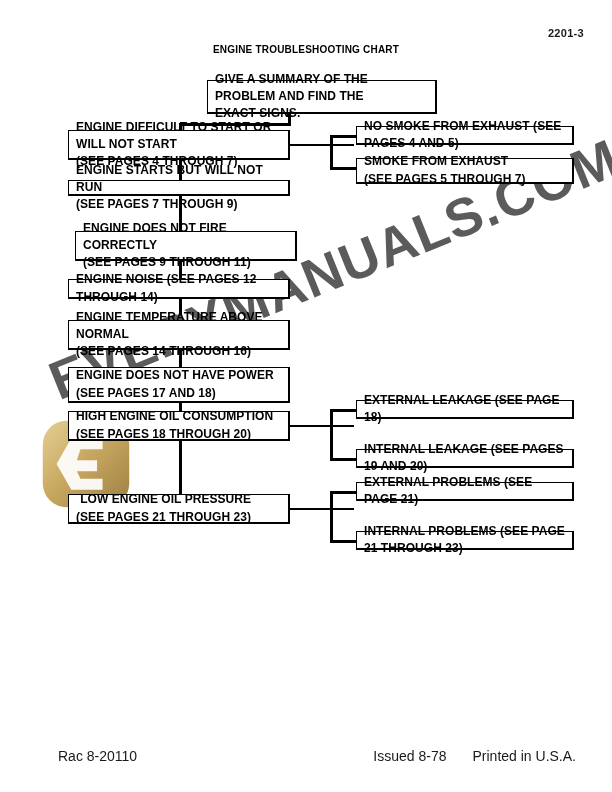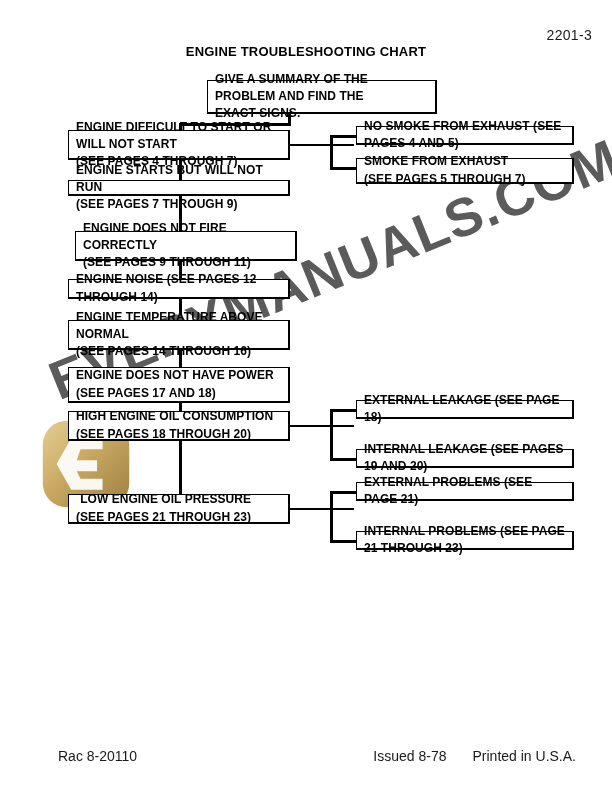--- a/index.html
+++ b/index.html
@@ -16,33 +16,33 @@
     width: 612px;
     height: 792px;
     background: #ffffff;
     overflow: hidden;
   }
 
   
   #page-number {
     position: absolute;
     top: 27px;
-    right: 20px;
-    font-size: 14px;
+    right: 28px;
+    font-size: 11px;
     letter-spacing: 0.3px;
     color: #1a1a1a;
-    font-weight: 400;
+    font-weight: 700;
   }
   #chart-title {
     position: absolute;
     top: 44px;
     left: 0;
     width: 612px;
     text-align: center;
-    font-size: 13px;
+    font-size: 10px;
     font-weight: bold;
     letter-spacing: 0.2px;
     color: #000000;
   }
 
   
   #flow {
     position: absolute;
     top: 0;
     left: 0;

